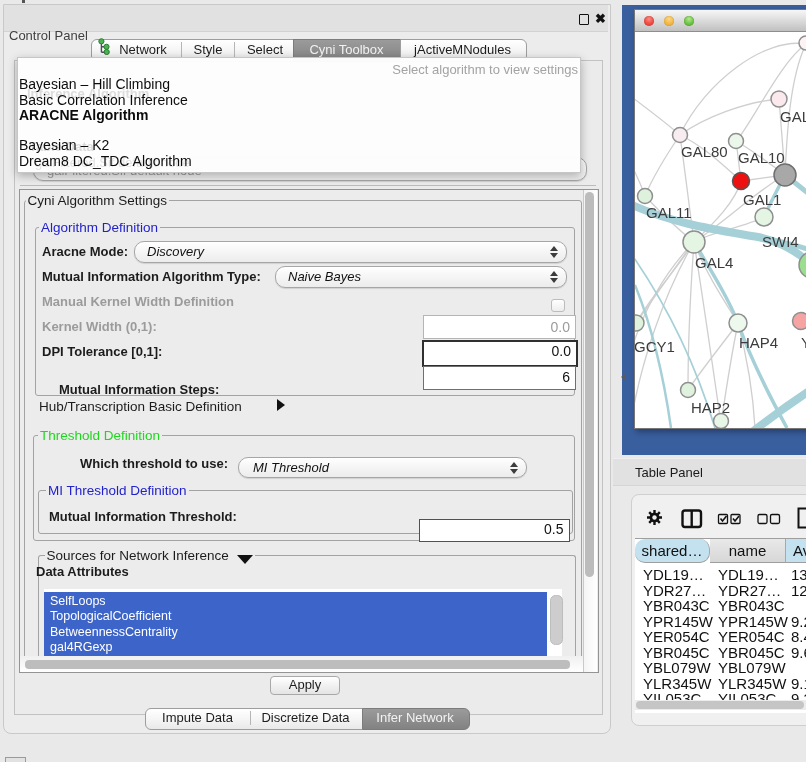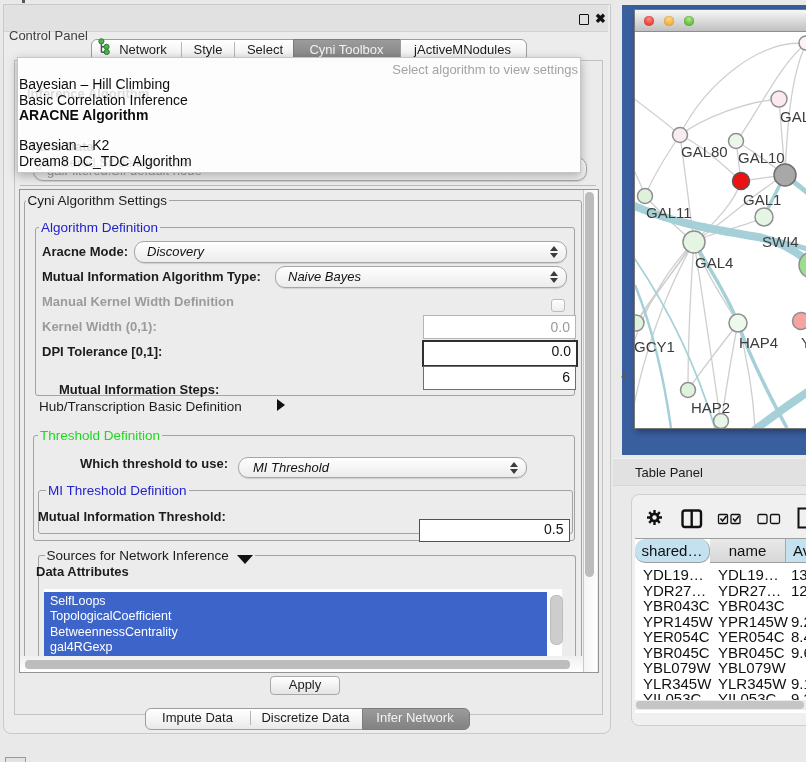--- a/index.html
+++ b/index.html
@@ -86,21 +86,21 @@
   </div>
   <div class="a lbl" style="left:60px;top:268px;">Which threshold to use:</div>
   <div class="a combo" style="left:218px;top:267px;width:287px;height:19px;">
         <div class="cartxt" style="padding-left:14px;">MI Threshold</div>
         <div class="arr"></div>
       </div>
 
   <div class="a grp" style="left:18px;top:299.5px;width:533px;height:42px;">
     <span class="gt" style="left:7px;color:#2222cc;">MI Threshold Definition</span>
   </div>
-  <div class="a lbl" style="left:18px;top:320.5px;">Mutual Information Threshold:</div>
+  <div class="a lbl" style="left:29px;top:320.5px;">Mutual Information Threshold:</div>
   <div class="a tf" style="left:398.5px;top:329px;width:144px;height:21px;border:1px solid #6d28d9;line-height:19px;">0.5</div>
 
   <div class="a grp" style="left:17.5px;top:365px;width:536px;height:120px;border-bottom:none;">
     <span class="gt" style="left:6px;color:#1c1c1c;">Sources for Network Inference <span style="display:inline-block;width:0;height:0;border:8px solid transparent;border-bottom-width:0;border-top:9px solid #111;vertical-align:-4px;margin-left:4px;"></span></span>
   </div>
   <div class="a lbl" style="left:16px;top:375.5px;">Data Attributes</div>
   <div class="a" style="left:24px;top:399px;width:518px;height:67px;background:#ffffff;"></div>
   <div class="a" style="left:24px;top:402px;width:503px;height:63.5px;background:#3d64c8;"></div>
   <div class="a" style="left:30px;top:404.5px;font-size:12.5px;color:#fff;line-height:13px;">SelfLoops</div>
   <div class="a" style="left:30px;top:420px;font-size:12.5px;color:#fff;line-height:13px;">TopologicalCoefficient</div>

